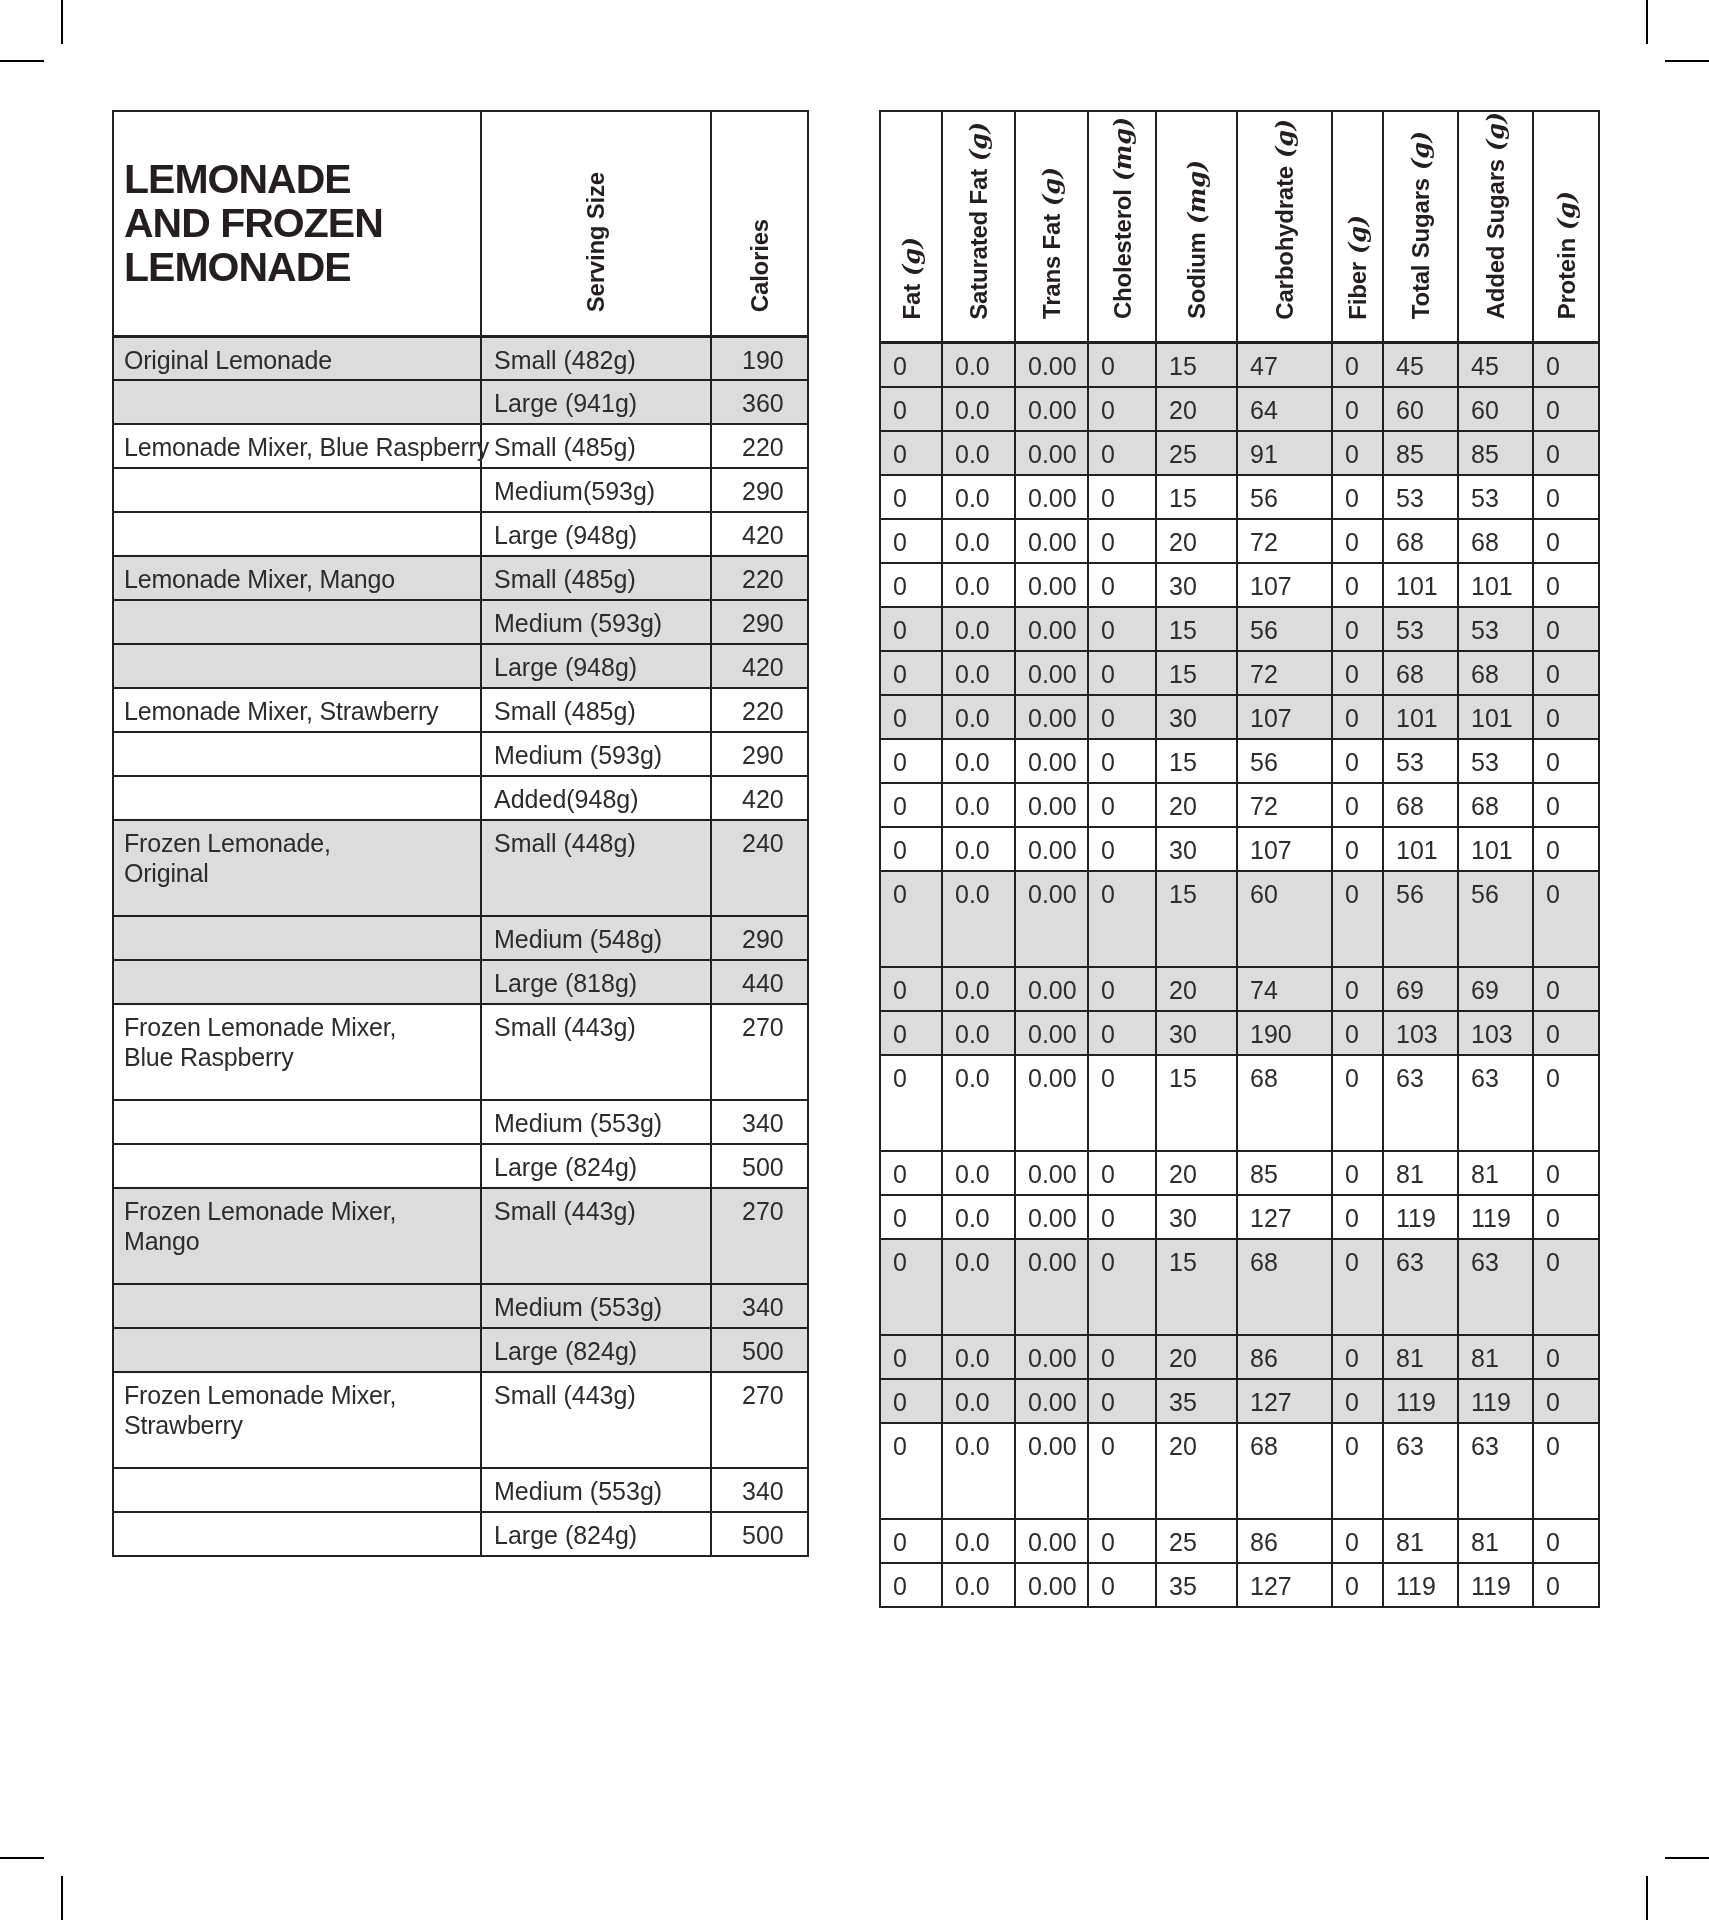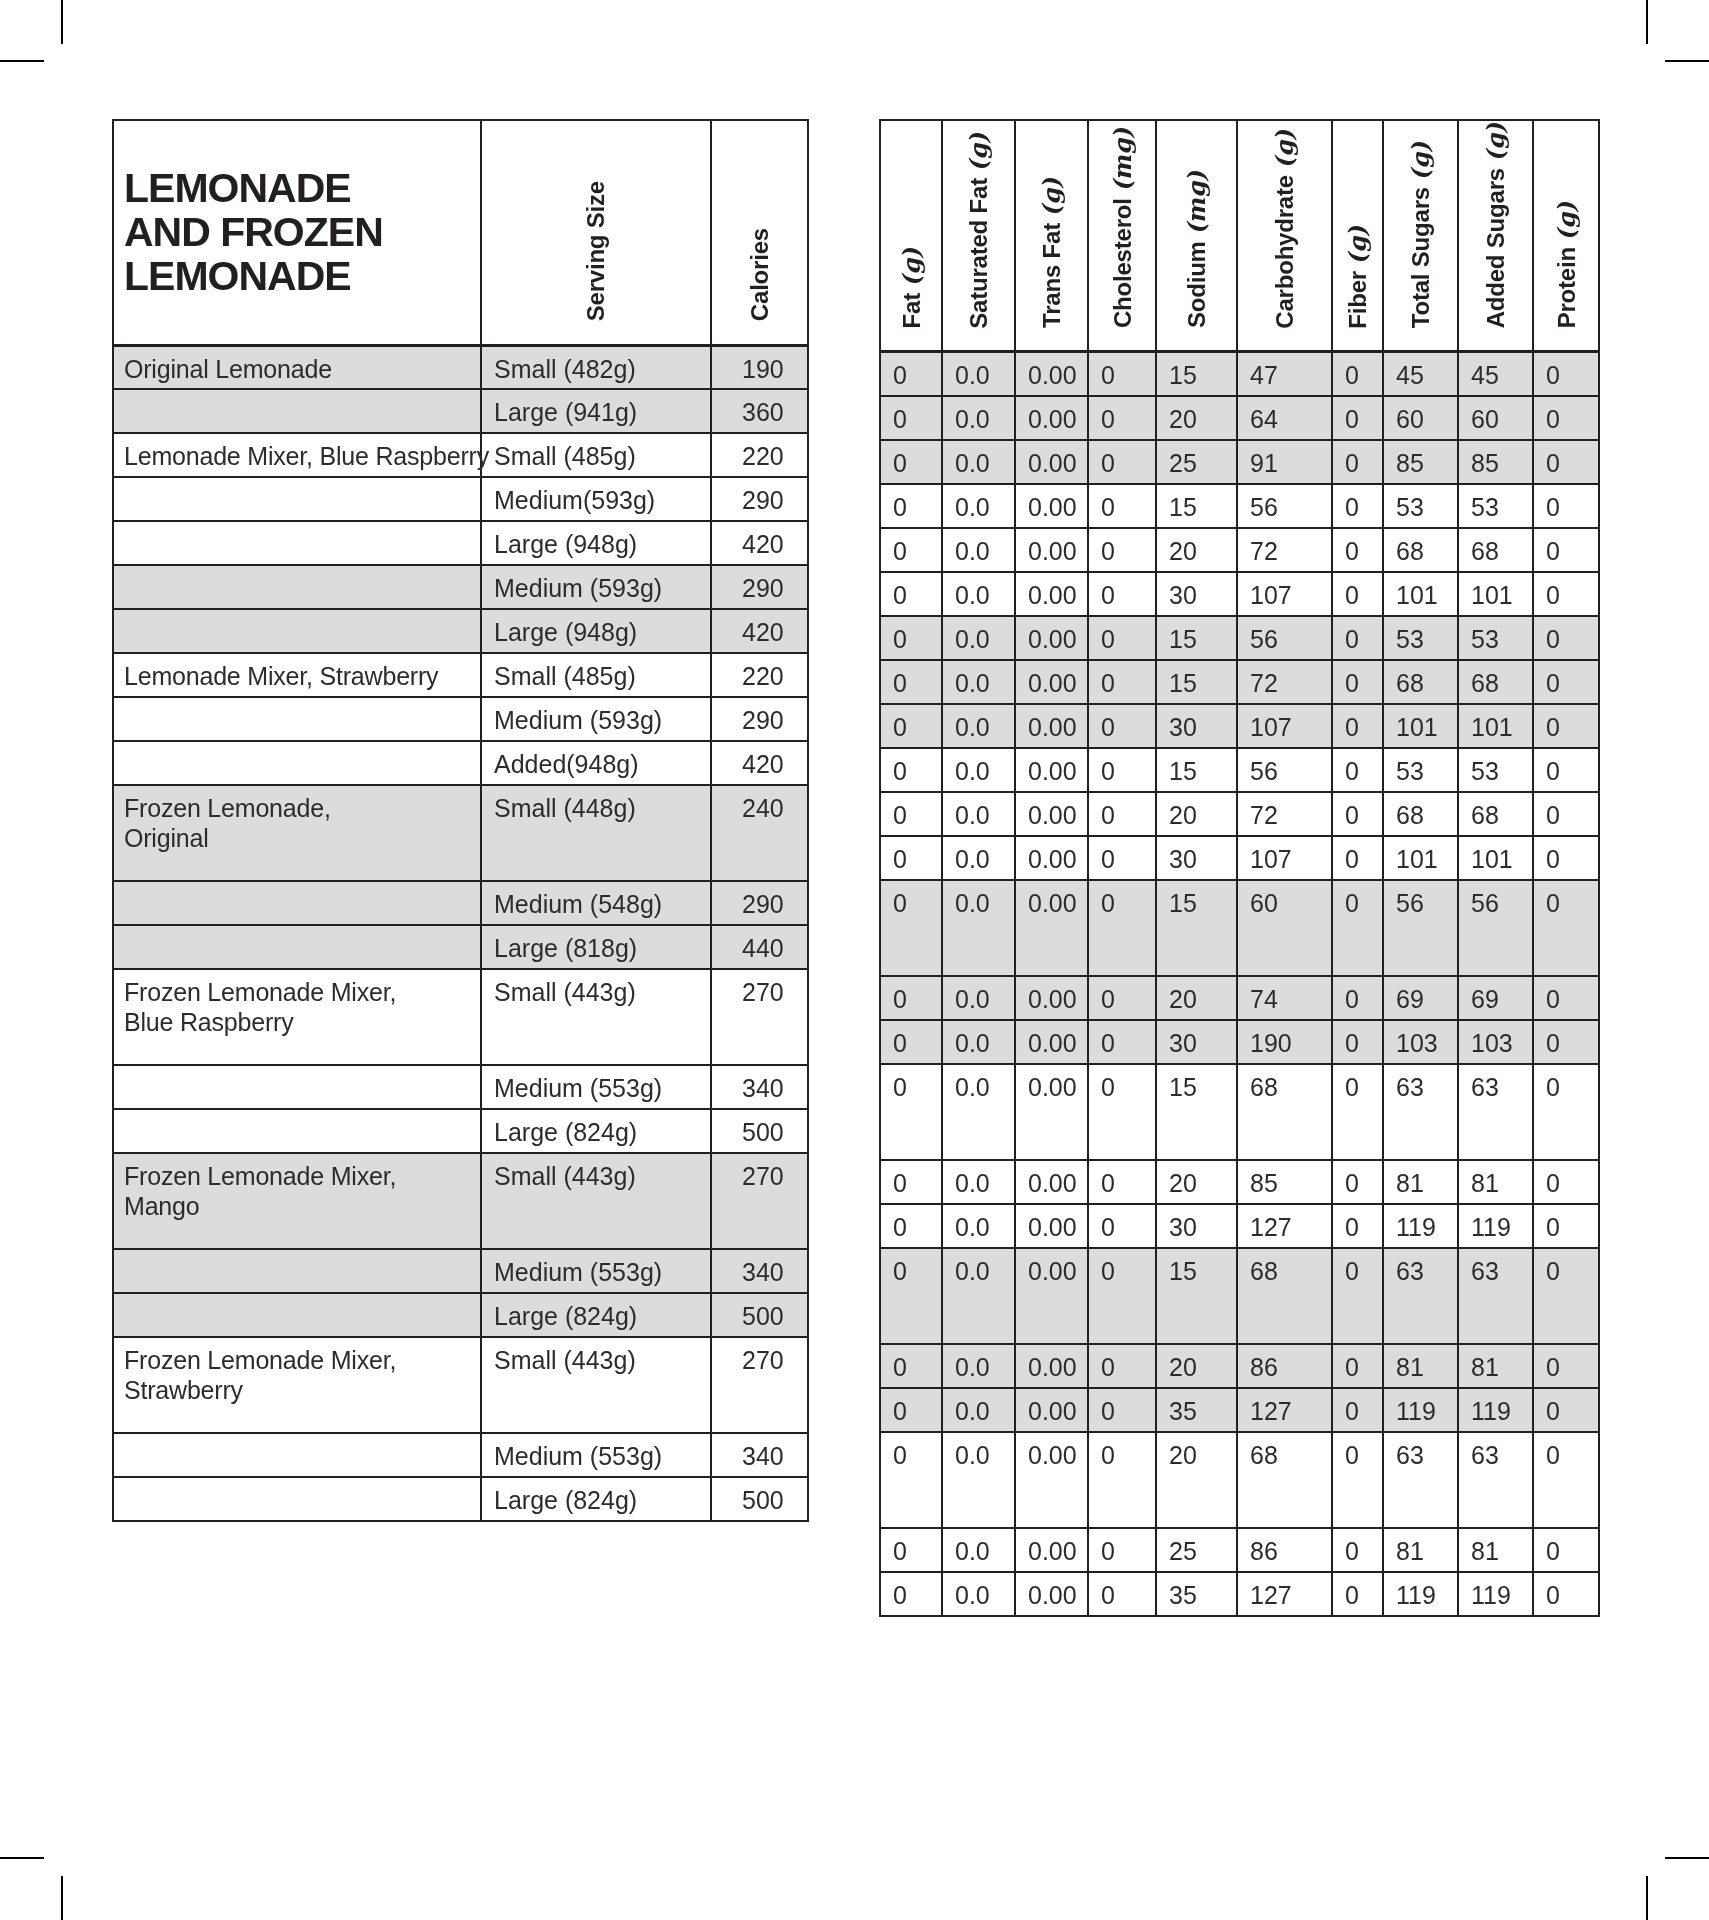--- a/index.html
+++ b/index.html
@@ -4,21 +4,21 @@
 <style>
   * { margin:0; padding:0; box-sizing:border-box; }
   html,body { background:#ffffff; }
   body { font-family:"Liberation Sans",sans-serif; color:#2e2b2c; }
   .page { position:relative; width:1709px; height:1920px; background:#ffffff; overflow:hidden; }
 
   
   .mark { position:absolute; background:#000; }
 
   
-  table.t { border-collapse:collapse; table-layout:fixed; position:absolute; top:110px;margin-top:9px; }
+  table.t { border-collapse:collapse; table-layout:fixed; position:absolute; top:110px; }
   table.t-left  { left:112px; width:695px; }
   table.t-right { left:879px; width:719px; }
   .t th, .t td { border:2px solid #221f20; }
   .t thead tr { height:225px; }
   .t thead th { border-bottom:3px solid #221f20; background:#ffffff; }
 
   .hcell { vertical-align:bottom; text-align:center; padding-bottom:18px; }
   .vtext { display:inline-block; writing-mode:vertical-rl; transform:rotate(180deg);
            font-weight:bold; font-size:24px; letter-spacing:-0.2px; color:#231f20;
            white-space:nowrap; }
@@ -99,20 +99,25 @@
           <td class="serv">Medium(593g)</td>
           <td class="cal">290</td>
         </tr>
 
         <tr class="bodyrow">
           <td class="name"></td>
           <td class="serv">Large (948g)</td>
           <td class="cal">420</td>
         </tr>
 
+        <tr class="bodyrow shaded">
+          <td class="name">Lemonade Mixer, Mango</td>
+          <td class="serv">Small (485g)</td>
+          <td class="cal">220</td>
+        </tr>
 
         <tr class="bodyrow shaded">
           <td class="name"></td>
           <td class="serv">Medium (593g)</td>
           <td class="cal">290</td>
         </tr>
 
         <tr class="bodyrow shaded">
           <td class="name"></td>
           <td class="serv">Large (948g)</td>

